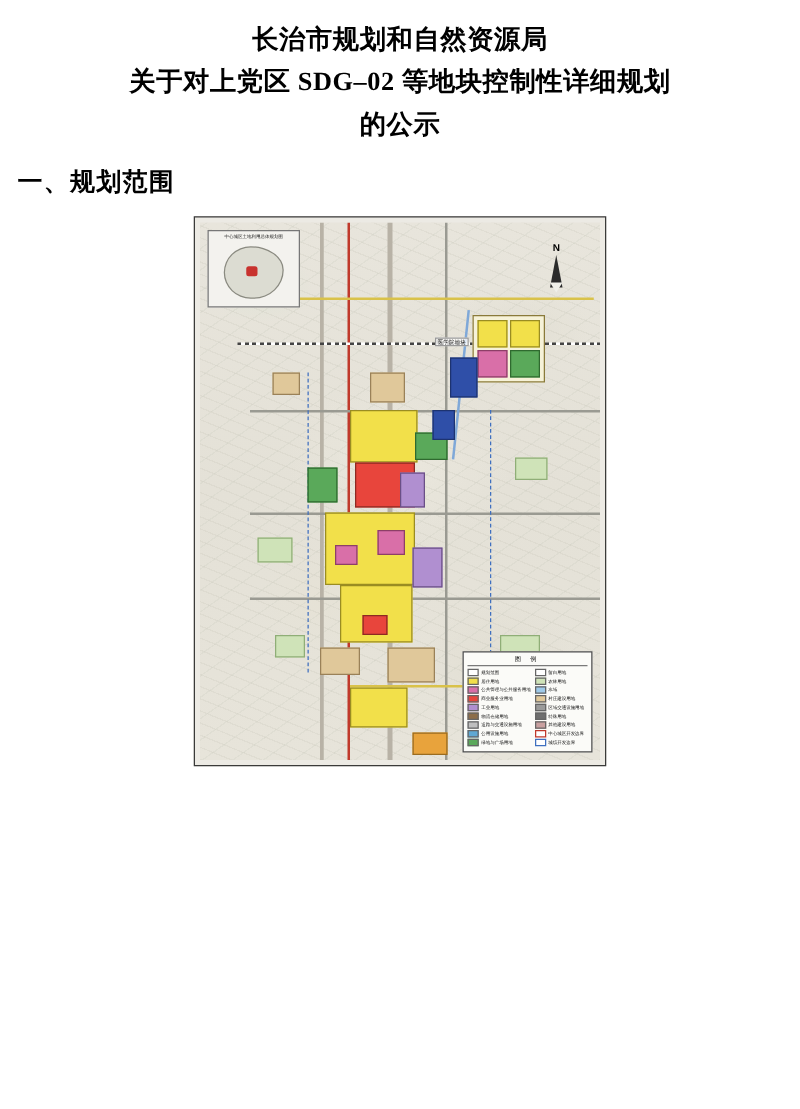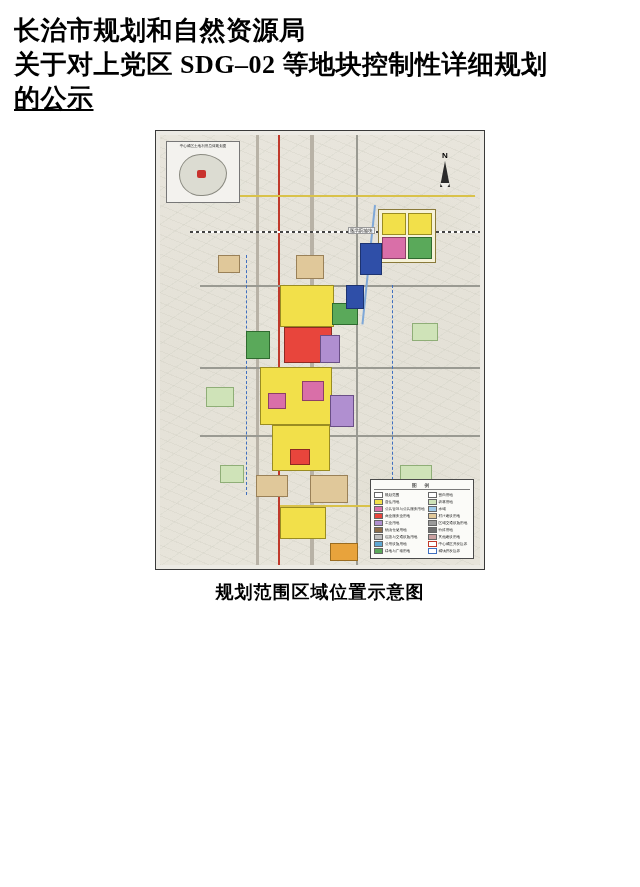--- a/index.html
+++ b/index.html
@@ -16,32 +16,32 @@
     position: relative;
   }
   .page {
     width: 640px;
     height: 887px;
     box-sizing: border-box;
     padding: 10px 14px 0 14px;
     position: relative;
   }
   .doc-title {
+    text-align: center;
     font-weight: bold;
-    font-size: 26px;
+    font-size: 21px;
     line-height: 34px;
     letter-spacing: 0.5px;
     margin: 4px 0 0 0;
   }
   .doc-title .line2 {
     display: block;
   }
   .doc-title .line3 {
     display: block;
-    text-decoration: underline;
   }
   .section-head {
     font-weight: bold;
     font-size: 20px;
     margin: 16px 0 4px 0;
     letter-spacing: 1px;
   }
   .body-text {
     font-size: 19.5px;
     line-height: 33px;
@@ -234,20 +234,21 @@
 <body>
 
 <div class="page">
 
   <h1 class="doc-title">
     <span class="line1">长治市规划和自然资源局</span>
     <span class="line2">关于对上党区 SDG–02 等地块控制性详细规划</span>
     <span class="line3">的公示</span>
   </h1>
 
+  <h2 class="section-head">一、规划范围</h2>
 
 
   <div class="figure">
     <div class="map-frame">
       <div class="map-inner">
 
         <div class="terrain"></div>
         <div class="terrain2"></div>
 
         <div class="road major" style="left:96px;top:0;width:3px;height:432px;"></div>
@@ -387,16 +388,15 @@
                 <span class="legend-swatch" style="background:#ffffff;border-color:#3f6fbf;border-width:1px;"></span>
                 <span class="legend-label">城镇开发边界</span>
               </div>
             </div>
           </div>
         </div>
 
       </div>
     </div>
 
-    <div class="fig-caption">规划范围区域位置示意图</div>
   </div>
 
 </div>
 
 </body></html>

